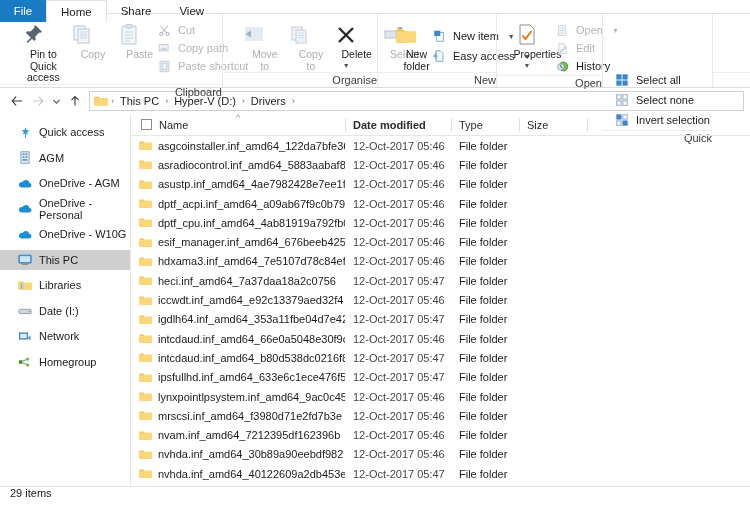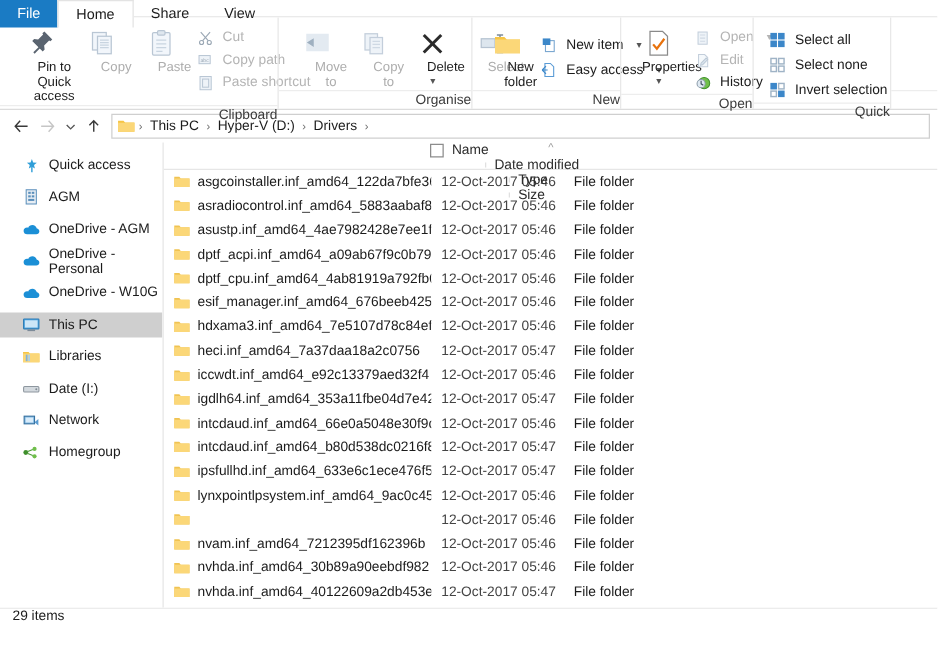--- a/index.html
+++ b/index.html
@@ -77,25 +77,25 @@
   .main { display:flex; height: 372px; }
   .sidebar { width:130px; background:#fff; padding-top:8px; overflow:hidden; }
   .nav-item {
     height:20px; display:flex; align-items:center; gap:7px; padding-left:18px; font-size:11px; color:#1b1b1b;
     margin-bottom:5.5px;
   }
   .nav-item.selected { background:#cfcfcf; }
   .nav-ico { width:14px; height:14px; flex:0 0 14px; display:flex; align-items:center; justify-content:center; }
 
   .content { flex:1; border-left:1px solid #e6e6e6; display:flex; flex-direction:column; background:#fff; }
-  .colhead { height:22px; display:flex; align-items:center; font-size:11px; color:#2b2b2b; position:relative; border-bottom:1px solid #e6e6e6;flex-direction:column;}
+  .colhead { height:22px; display:flex; align-items:center; font-size:11px; color:#2b2b2b; position:relative; border-bottom:1px solid #e6e6e6;}
   .ch { height:22px; display:flex; align-items:center; padding-left:8px; position:relative; }
   .ch + .ch::before{content:"";position:absolute;left:0;top:4px;bottom:4px;width:1px;background:#e0e0e0;}
   .ch-name { width:214px; }
-  .ch-date { width:106px; }
+  .ch-date { width:106px;font-weight:bold; }
   .ch-type { width:68px; }
   .ch-size { width:68px; }
   .ch-blank{ flex:1; }
   .sortcaret { position:absolute; left:105px; top:-1px; font-size:9px; color:#9b9b9b; }
   .cbox { width:11px; height:11px; border:1px solid #8c8c8c; margin-right:7px; margin-left:2px; background:#fff; flex:0 0 11px;}
 
   .filelist { flex:1; overflow:hidden; }
   .frow { height:19.3px; display:flex; align-items:center; font-size:11px; }
   .fc { display:flex; align-items:center; overflow:hidden; white-space:nowrap; }
   .fc-name { width:214px; padding-left:8px; gap:6px; color:#1b1b1b; }
@@ -343,21 +343,21 @@
             <span>History</span>
           </div>
         </div>
       </div>
       <div class="rgroup-label">Open</div>
     </div>
 
     <div class="rgroup" style="width:110px;">
       <div class="rgroup-body">
         <div class="smallcol" style="padding-top:4px;padding-left:2px;">
-          <div class="smallbtn" style="height:20px;">
+          <div class="smallbtn" style="height:20px;margin-top:48px;">
             <span class="sglyph">
               <svg width="14" height="14" viewBox="0 0 16 16">
                   <rect x="1.5" y="1.5" width="6" height="6" fill="#3c87c9"></rect>
                   <rect x="8.5" y="1.5" width="6" height="6" fill="#3c87c9"></rect>
                   <rect x="1.5" y="8.5" width="6" height="6" fill="#3c87c9"></rect>
                   <rect x="8.5" y="8.5" width="6" height="6" fill="#3c87c9"></rect>
                 </svg>
             </span>
             <span>Select all</span>
           </div>
@@ -727,20 +727,21 @@
             <div class="fc fc-date">12-Oct-2017 05:46</div>
             <div class="fc fc-type">File folder</div>
             <div class="fc fc-size"></div>
           </div>
           <div class="frow">
             <div class="fc fc-name">
               <span class="folder-ico"><svg width="13" height="11" viewBox="0 0 16 13">
                   <path d="M0.5 1.5h5l1.4 1.6H15.5v8.5H0.5z" fill="#f0c352"></path>
                   <path d="M0.5 3.2h15v8.4H0.5z" fill="#fbd778"></path>
                 </svg></span>
+              <span>mrscsi.inf_amd64_f3980d71e2fd7b3e</span>
             </div>
             <div class="fc fc-date">12-Oct-2017 05:46</div>
             <div class="fc fc-type">File folder</div>
             <div class="fc fc-size"></div>
           </div>
           <div class="frow">
             <div class="fc fc-name">
               <span class="folder-ico"><svg width="13" height="11" viewBox="0 0 16 13">
                   <path d="M0.5 1.5h5l1.4 1.6H15.5v8.5H0.5z" fill="#f0c352"></path>
                   <path d="M0.5 3.2h15v8.4H0.5z" fill="#fbd778"></path>

